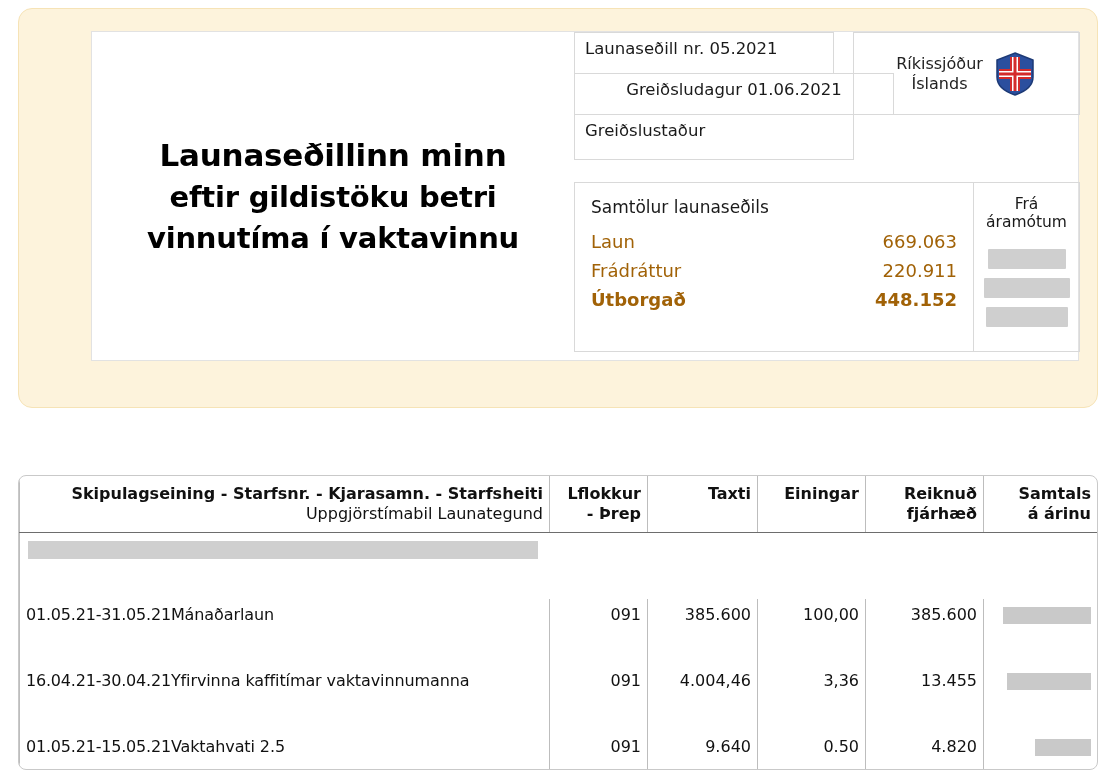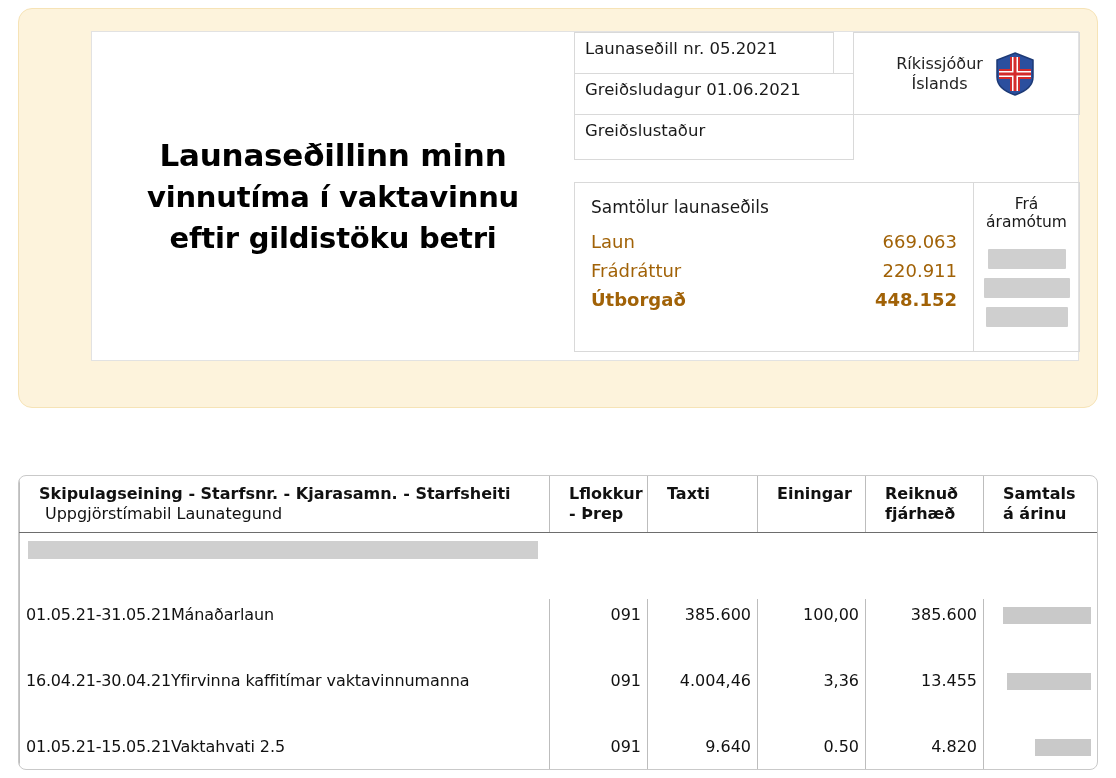--- a/index.html
+++ b/index.html
@@ -76,21 +76,21 @@
   .cell {
     position: absolute;
     box-sizing: border-box;
     border: 1px solid #d9d9d9;
     padding: 6px 10px;
     font-size: 16.5px;
     color: #1a1a1a;
   }
 
   .cell-nr   { left: 0;   top: 0;   width: 260px; height: 42px; }
-  .cell-dag  { left: 0;   top: 41px; width: 280px; height: 42px; }
+  .cell-dag  { left: 0;   top: 41px; width: 320px; height: 42px; text-align: center; }
   .cell-stad { left: 0;   top: 82px; width: 280px; height: 46px; }
 
   .cell-logo {
     left: 279px; top: 0; width: 227px; height: 83px;
     display: flex; align-items: center; justify-content: center;
   }
   .logo-wrap {
     display: flex; align-items: center; gap: 10px;
   }
   .logo-text {
@@ -161,23 +161,23 @@
   }
   table.lines th, table.lines td {
     border-left: 1px solid #bdbdbd;
     border-right: 1px solid #bdbdbd;
     font-size: 16px;
     color: #111;
     vertical-align: top;
   }
   table.lines thead th {
     border-bottom: 1.5px solid #6d6d6d;
-    padding: 8px 6px 9px 19px;
+    padding: 8px 6px 9px 0;
     font-weight: bold;
-    text-align: left;
+    text-align: right;
     line-height: 1.22;
   }
   thead th.col-desc { text-align: left; padding-left: 10px; }
   .hdr-sub { font-weight: bold; }
   .hdr-line2 {
     display: block;
     font-weight: normal;
   }
   thead th.col-desc .hdr-line2 { padding-left: 6px; }
 
@@ -206,22 +206,22 @@
   }
 </style>
 </head>
 <body>
 
 <div class="payslip-card">
   <div class="payslip-inner">
 
     <div class="title-block">
       <div class="line line1">Launaseðillinn minn</div>
+      <div class="line">eftir gildistöku betri</div>
       <div class="line">vinnutíma í vaktavinnu</div>
-      <div class="line">eftir gildistöku betri</div>
     </div>
 
     <div class="info-area">
 
       <div class="cell cell-nr">Launaseðill nr. 05.2021</div>
       <div class="cell cell-dag">Greiðsludagur 01.06.2021</div>
       <div class="cell cell-stad">Greiðslustaður</div>
 
       <div class="cell cell-logo">
         <div class="logo-wrap">

